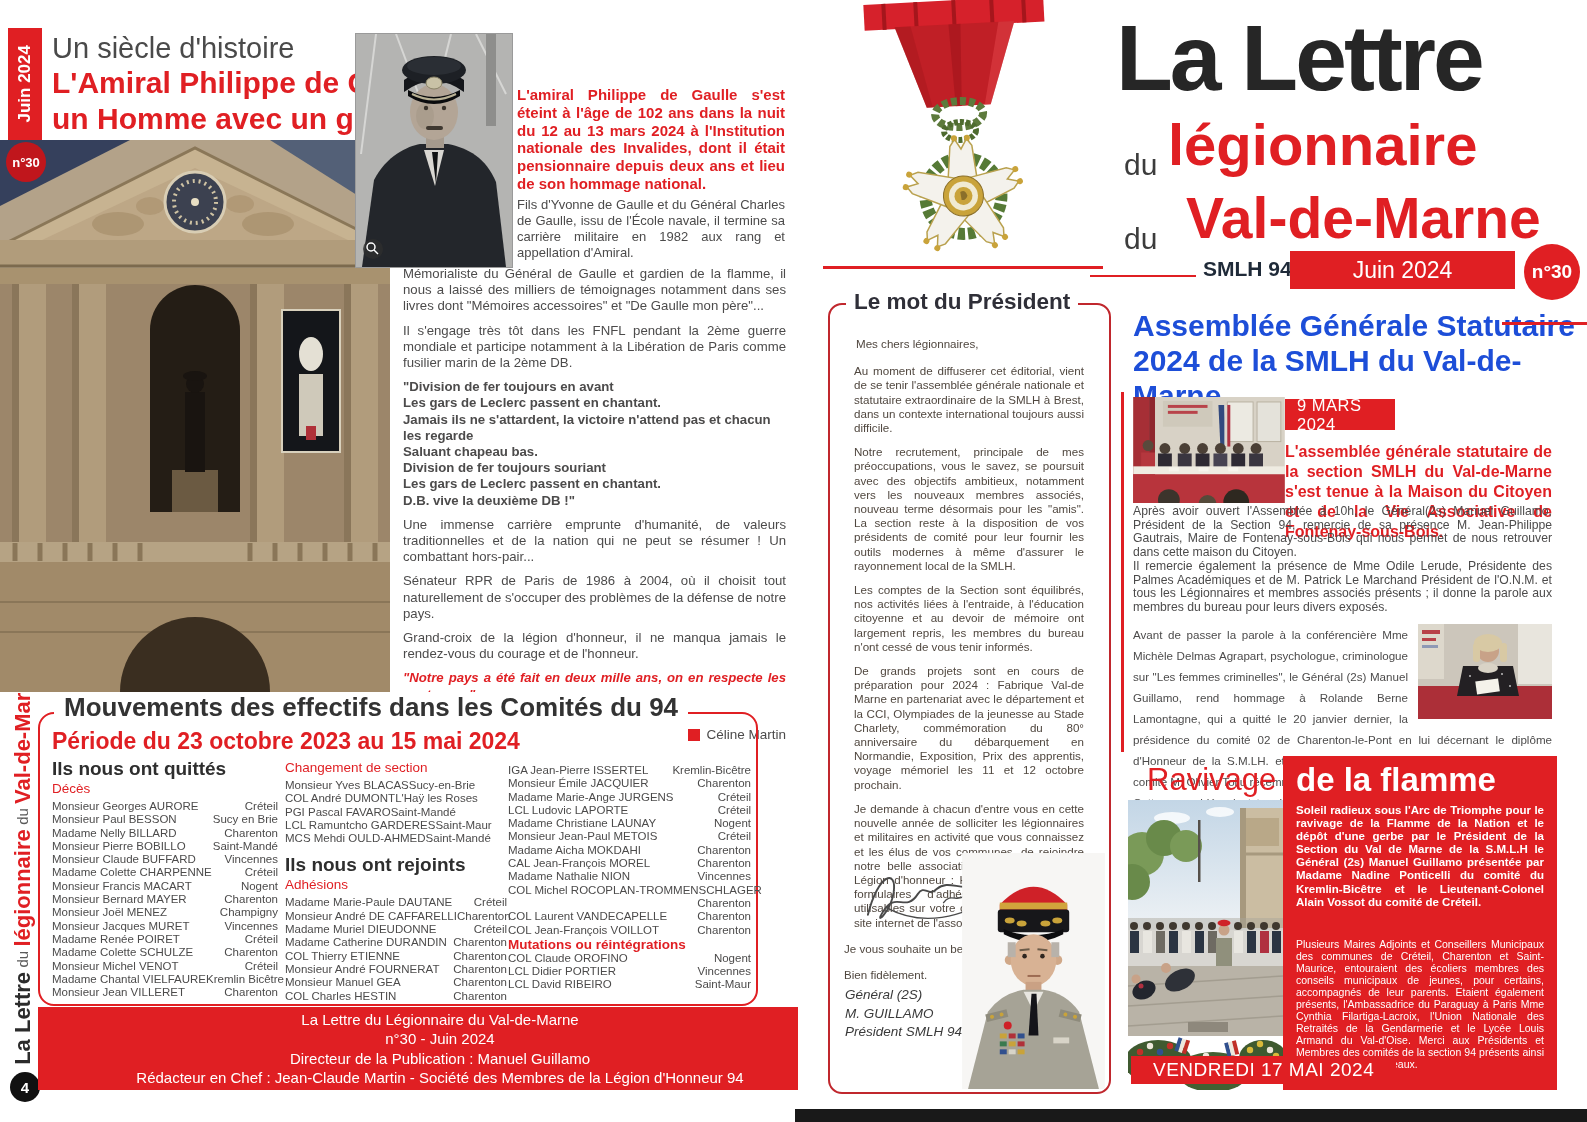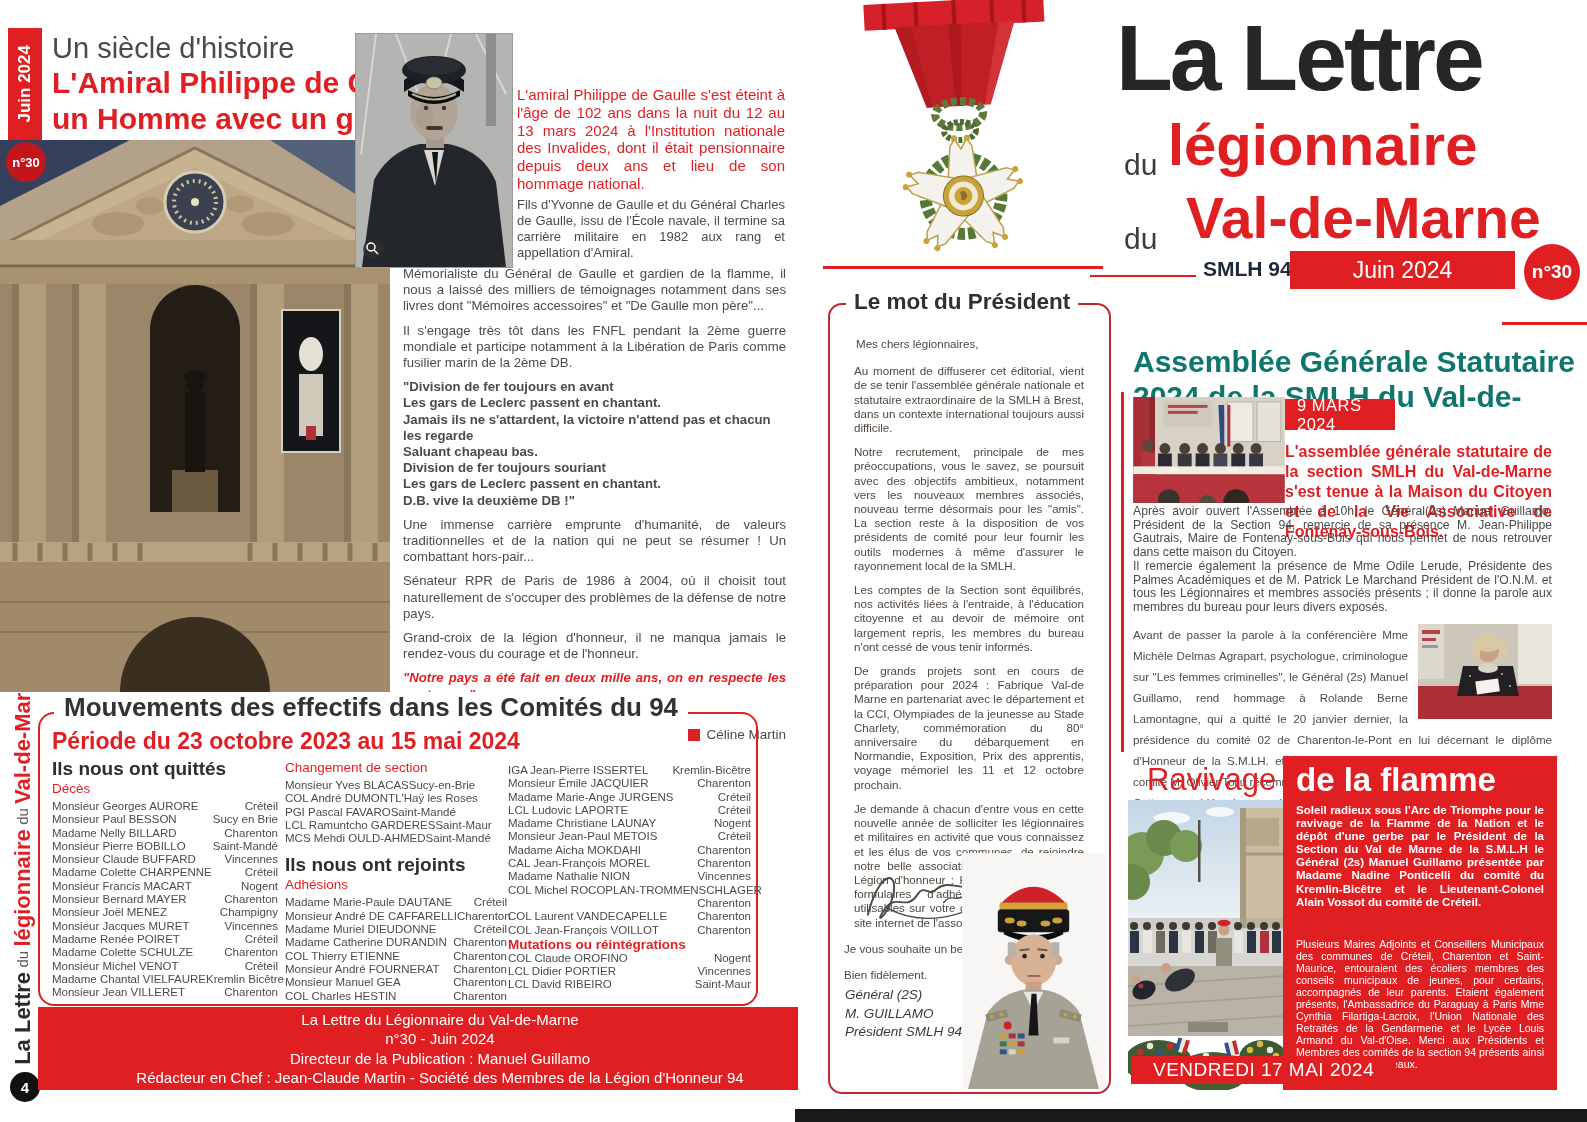--- a/index.html
+++ b/index.html
@@ -20,21 +20,21 @@
   .vt .t-red{font-weight:bold;font-size:22px;color:var(--red);}
   .sb-page{left:10px;top:1072px;width:30px;height:30px;border-radius:50%;background:#111;color:#fff;
            display:flex;align-items:center;justify-content:center;font-weight:bold;font-size:15px;}
 
   
   .kicker{left:52px;top:32px;font-size:29px;color:#4a4a4a;}
   .a-title1{left:52px;top:66px;font-size:30px;font-weight:bold;color:var(--red);}
   .a-title2{left:52px;top:102px;font-size:30px;font-weight:bold;color:var(--red);}
   .invalides{left:0px;top:140px;width:390px;height:552px;}
   .portrait{left:355px;top:33px;width:156px;height:233px;border:1px solid #9a9a9a;background:#b4b4b2;}
-  .lead{left:517px;top:86px;width:268px;font-size:15px;line-height:17.8px;font-weight:normal;color:var(--red);text-align:justify;}
+  .lead{left:517px;top:86px;width:268px;font-size:15px;line-height:17.8px;font-weight:bold;color:var(--red);text-align:justify;}
   .p-narrow{left:517px;top:197px;width:268px;font-size:13px;line-height:16px;text-align:justify;}
   .p-wide{left:403px;top:266px;width:383px;font-size:13.2px;line-height:16.2px;text-align:justify;}
   .p-wide .wp{margin:0 0 8px 0;}
   .poem{font-weight:bold;margin:0 0 8px 0;text-align:left;}
   .quote{color:var(--red);font-style:italic;font-weight:bold;margin:0;}
   .q-author{margin:0 0 8px 0;}
   .byline{display:flex;align-items:center;gap:6px;font-size:13.5px;color:#4c4b4b;justify-content:flex-end;}
   .sq-red{display:inline-block;width:12px;height:12px;background:var(--red);}
 
   
@@ -77,21 +77,21 @@
   .mh-du3{left:1124px;top:222px;font-size:30px;color:#3c3c3c;}
   .mh3{left:1186px;top:190px;font-size:57px;font-weight:bold;color:var(--red);line-height:1;}
   .mh-rule{left:1090px;top:275px;width:106px;height:2px;background:var(--red);}
   .mh-org{left:1203px;top:257px;font-size:21px;font-weight:bold;color:#1f2a38;}
   .mh-date{left:1290px;top:251px;width:225px;height:38px;background:var(--red);color:#fff;font-size:23px;
            display:flex;align-items:center;justify-content:center;}
   .mh-issue{left:1524px;top:244px;width:56px;height:56px;border-radius:50%;background:var(--red);color:#fff;
             display:flex;align-items:center;justify-content:center;font-weight:bold;font-size:19px;}
 
   
-  .as-title{left:1133px;top:308px;font-size:30px;font-weight:bold;color:#0f766e;line-height:35px;margin-top:36px;}
+  .as-title{left:1133px;top:308px;font-size:30px;font-weight:bold;color:#1d4ed8;line-height:35px;}
   .as-titlerule{left:1502px;top:322px;width:85px;height:2.5px;background:var(--red);}
   .as-vline{left:1121px;top:392px;width:2.5px;height:360px;background:var(--red);}
   .as-photo{left:1133px;top:397px;width:152px;height:106px;}
   .as-date{left:1285px;top:399px;width:110px;height:31px;background:var(--red);color:#fff;font-size:16.5px;
            display:flex;align-items:center;padding-left:12px;box-sizing:border-box;letter-spacing:.5px;}
   .as-lead{left:1285px;top:442px;width:267px;font-size:16px;font-weight:bold;color:var(--red);line-height:20px;text-align:justify;}
   .as-body{left:1133px;top:505px;width:419px;font-size:12.2px;line-height:13.7px;text-align:justify;}
   .as-body p{margin:0;}
   .as-p3{left:1133px;top:624px;width:419px;font-size:11.6px;line-height:21px;text-align:justify;}
   .confwrap{float:right;width:134px;height:95px;margin:0 0 4px 10px;}

